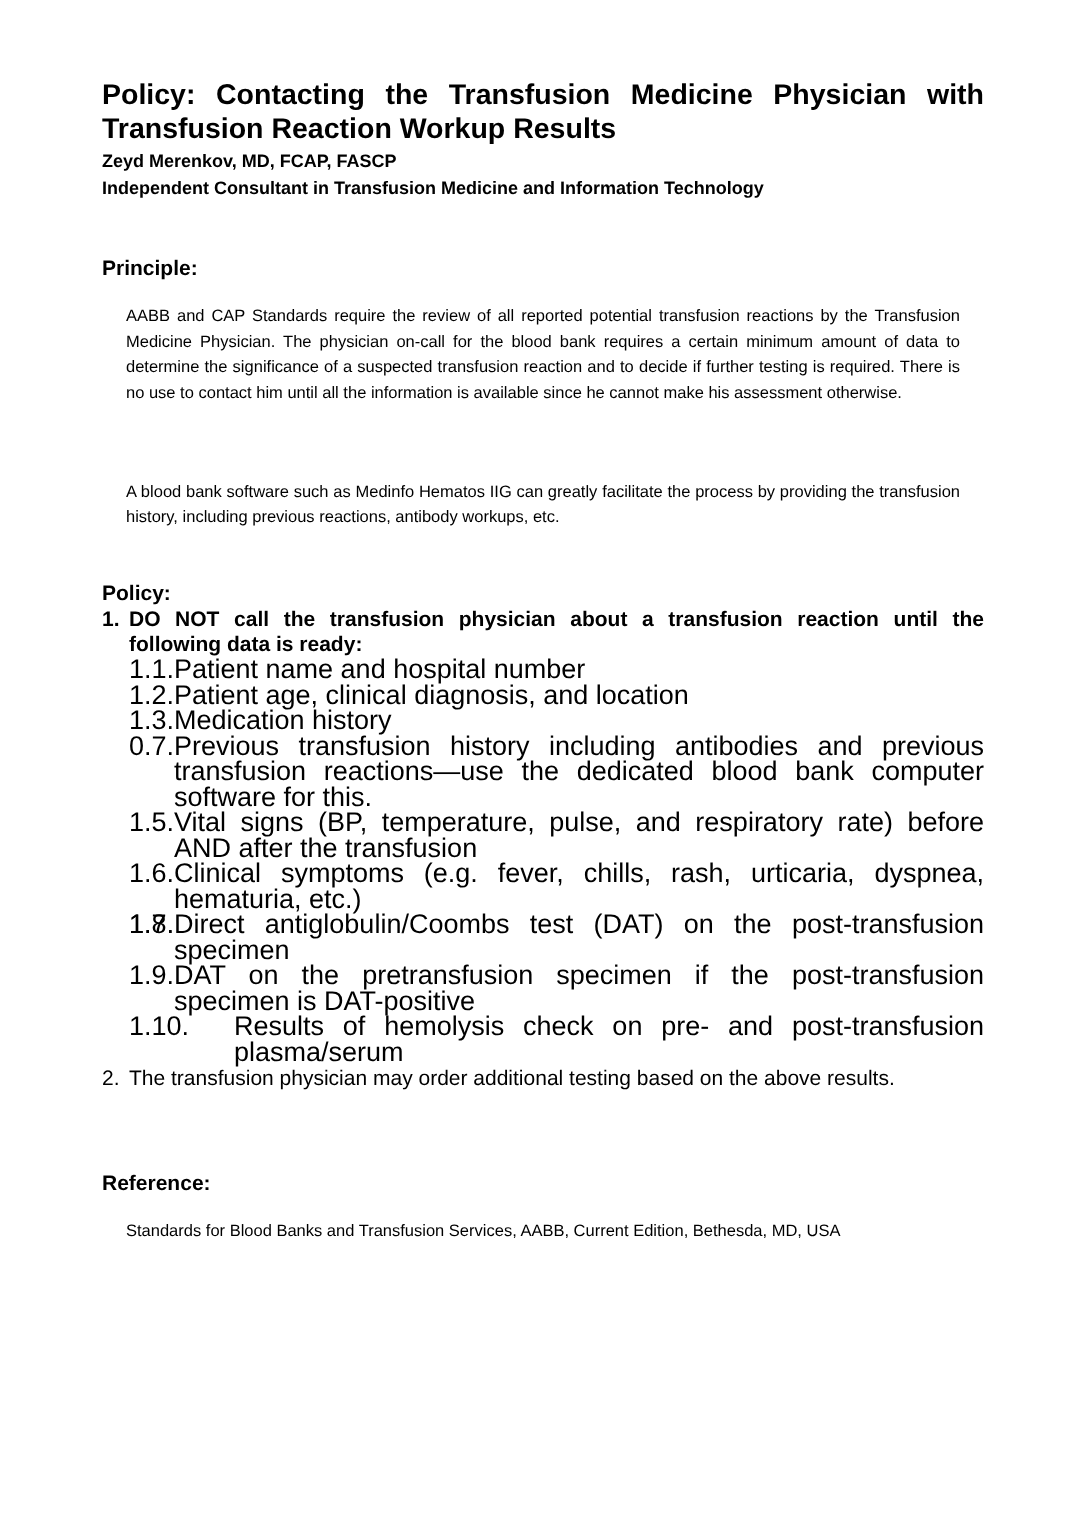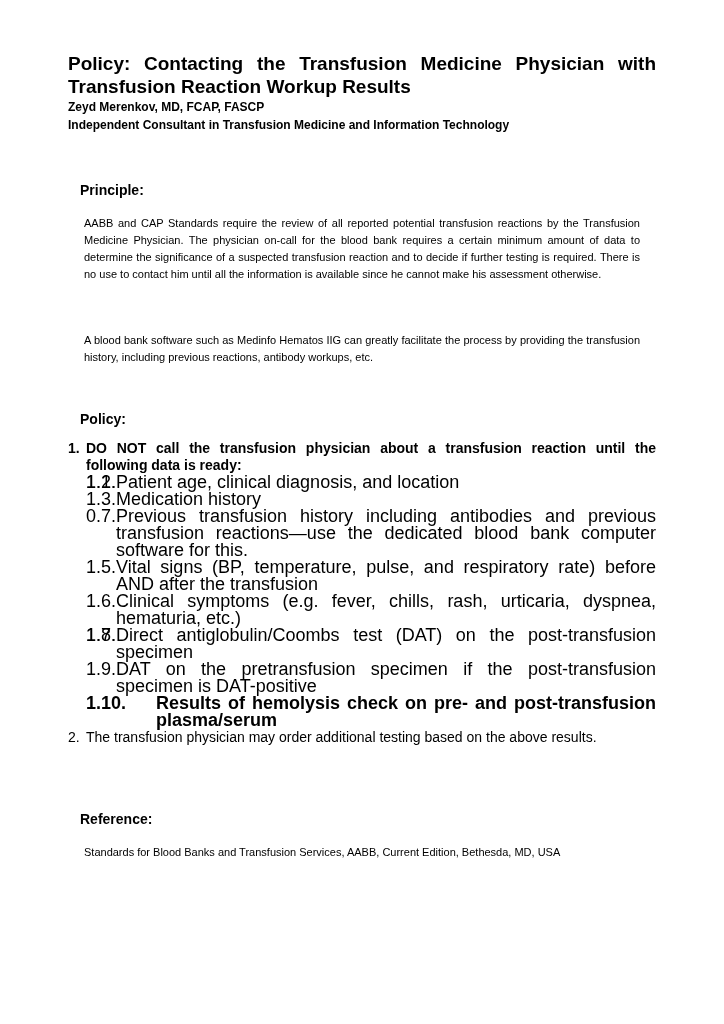--- a/index.html
+++ b/index.html
@@ -10,34 +10,34 @@
     .page { position: absolute; left: 68px; top: 52px; width: 588px; }
     .title {
       font-weight: bold; font-size: 19px; line-height: 23px; margin: 0;
       text-align: justify; text-align-last: left;
     }
     .title .l1 { display: block; text-align: justify; text-align-last: justify; }
     .subtitle { font-weight: bold; font-size: 12px; line-height: 18px; margin: 0; }
     .gap-l { height: 36px; }
     .gap-m { height: 17px; }
     .gap-xl { height: 53px; }
-    .heading { font-weight: bold; font-size: 14px; line-height: 17px; margin: 12px; }
+    .heading { font-weight: bold; font-size: 14px; line-height: 17px; margin: 0; }
     p.body {
       font-size: 11px; line-height: 17px; margin: 16px;
       text-align: justify;
     }
     ol.main { list-style: none; margin: 0; padding: 0; }
     ol.main > li { position: relative; padding-left: 18px; font-size: 14px; line-height: 17px; }
     ol.main > li > .num { position: absolute; left: 0; top: 0; }
     ol.main > li > .txt { display: block; text-align: justify; }
     ol.main > li > .txt.bold { font-weight: bold; }
     ol.sub { list-style: none; margin: 0; padding: 0; }
     ol.sub > li { position: relative; padding-left: 30px; font-size: 18px; line-height: 17px; text-align: justify; }
     ol.sub > li > .num { position: absolute; left: 0; top: 0; }
-    ol.sub > li.wide { padding-left: 70px; font-weight: bold; }
+    ol.sub > li.wide { padding-left: 70px; }
   </style>
 </head>
 <body>
 
 <div class="page">
 
   <h1 class="title">
     <span class="l1">Policy:  Contacting the Transfusion Medicine Physician with</span>
     <span>Transfusion Reaction Workup Results</span>
   </h1>
@@ -55,21 +55,21 @@
 
   <div class="gap-m"></div>
 
   <section>
     <div class="heading">Policy:</div>
     <ol class="main">
       <li>
         <span class="num bold" style="font-weight:bold">1.</span>
         <span class="txt bold">DO NOT call the transfusion physician about a transfusion reaction until the following data is ready:</span>
         <ol class="sub">
-          <li><span class="num">1.1.</span></li>
+          <li><span class="num">1.1.</span><span>Patient name and hospital number</span></li>
           <li><span class="num">1.2.</span><span>Patient age, clinical diagnosis, and location</span></li>
           <li><span class="num">1.3.</span><span>Medication history</span></li>
           <li><span class="num">0.7.</span><span>Previous transfusion history including antibodies and previous transfusion reactions—use the dedicated blood bank computer software for this.</span></li>
           <li><span class="num">1.5.</span><span>Vital signs (BP, temperature, pulse, and respiratory rate) before AND after the transfusion</span></li>
           <li><span class="num">1.6.</span><span>Clinical symptoms (e.g. fever, chills, rash, urticaria, dyspnea, hematuria, etc.)</span></li>
           <li><span class="num">1.7.</span></li>
           <li><span class="num">1.8.</span><span>Direct antiglobulin/Coombs test (DAT) on the post-transfusion specimen</span></li>
           <li><span class="num">1.9.</span><span>DAT on the pretransfusion specimen if the post-transfusion specimen is DAT-positive</span></li>
           <li class="wide"><span class="num">1.10.</span><span>Results of hemolysis check on pre- and post-transfusion plasma/serum</span></li>
         </ol>

